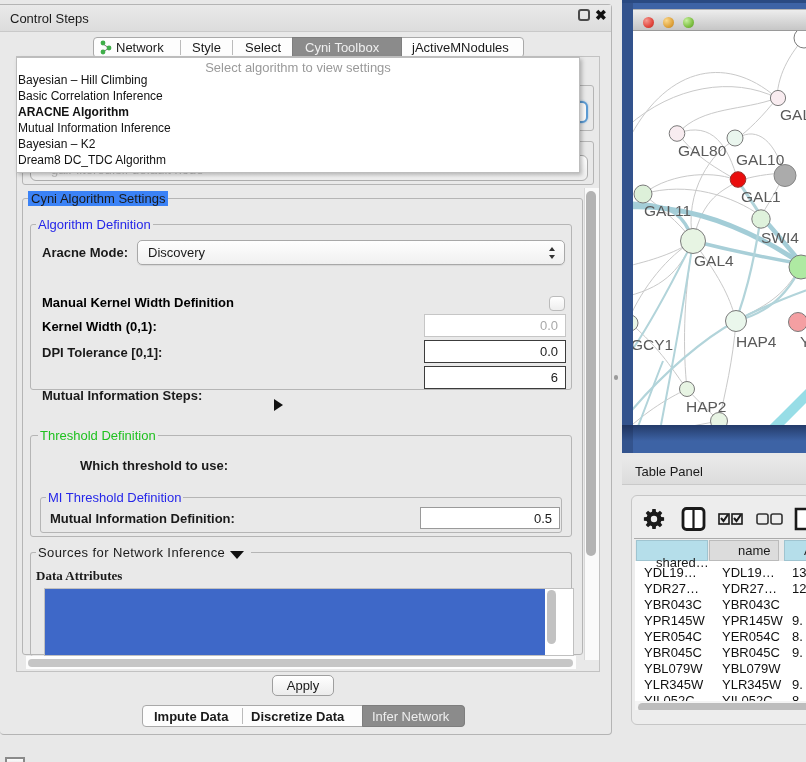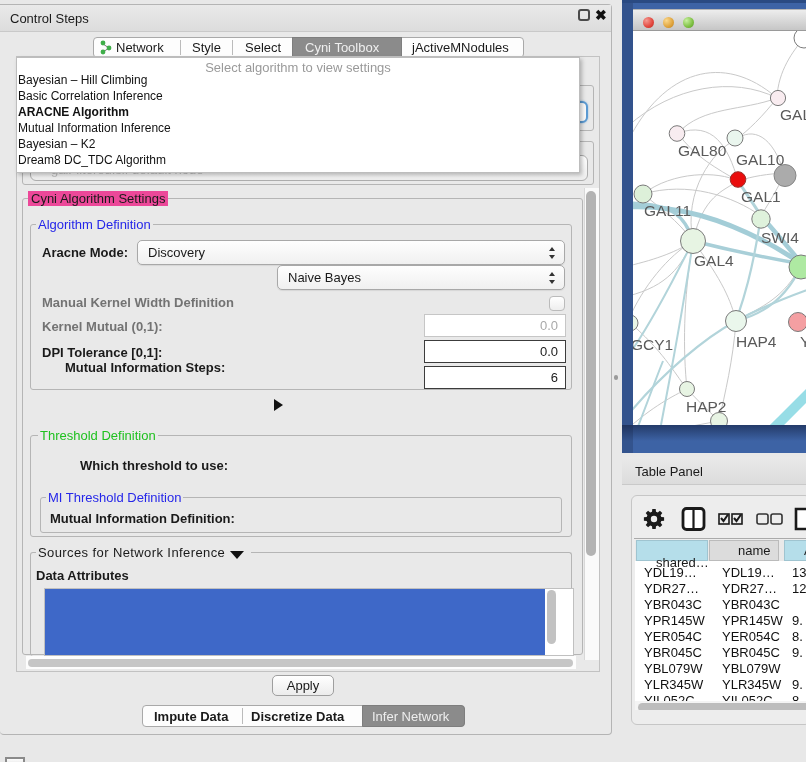--- a/index.html
+++ b/index.html
@@ -1,21 +1,21 @@
 <!DOCTYPE html>
 <html><head>
 <meta charset="utf-8">
 <style>
   * { margin:0; padding:0; box-sizing:border-box; }
   html,body { width:806px; height:762px; overflow:hidden; background:#e8e8e8;
     font-family:"Liberation Sans", sans-serif; }
   .abs { position:absolute; white-space:nowrap; }
   .b13 { font-size:13px; font-weight:bold; color:#1a1a1a; }
   .n13 { font-size:13px; color:#1a1a1a; }
-  .dis { color:#737373; }
+  .dis { color:#000000; }
   .combo { background:linear-gradient(#fefefe,#f0f0f0); border:1px solid #a8a8a8;
     border-radius:5px; box-shadow:0 1px 1px rgba(0,0,0,0.08); }
   .combo span { position:absolute; left:10px; top:4px; font-size:13px; color:#1a1a1a; }
   .combo i { position:absolute; right:8px; top:50%; margin-top:-6px; width:8px; height:12px; font-style:normal; }
   .combo i::before { content:""; position:absolute; left:1px; top:0; border-left:3.5px solid transparent; border-right:3.5px solid transparent; border-bottom:4.5px solid #333; }
   .combo i::after  { content:""; position:absolute; left:1px; bottom:0; border-left:3.5px solid transparent; border-right:3.5px solid transparent; border-top:4.5px solid #333; }
   .field { background:#fff; font-size:13px; color:#1a1a1a; text-align:right;
     padding:3px 7px 0 0; }
   .field.dis { color:#a9a9a9; border-color:#c6c6c6; }
 </style>
@@ -57,63 +57,60 @@
   <div class="abs" style="left:22px;top:141px;width:572px;height:44px;border:1px solid #b5b5b5;border-radius:3px;"></div>
   <div class="abs" style="left:30px;top:101px;width:558px;height:22px;border:2px solid #5b9ad2;border-radius:6px;background:#fafafa;box-shadow:0 0 2px #7fb2dd;"></div>
   <div class="abs" style="left:30px;top:155px;width:558px;height:26px;border:1px solid #adadad;border-radius:6px;background:linear-gradient(#fefefe,#ededed);">
         <span style="position:absolute;left:20px;top:6px;font-size:13px;color:#bdbdbd;">galFiltered.sif default node</span>
       </div>
 
   <div class="abs" style="left:584px;top:188px;width:15px;height:472px;background:#fafafa;border-left:1px solid #d8d8d8;"></div>
   <div class="abs" style="left:586px;top:191px;width:10px;height:365px;background:#b3b3b3;border-radius:6px;"></div>
 
   <div class="abs" style="left:22px;top:198px;width:561px;height:457px;border:1px solid #b5b5b5;border-radius:3px;"></div>
-  <div class="abs n13" style="left:28px;top:191px;background:#ec4899;padding:0 3px;">Cyni Algorithm Settings</div>
+  <div class="abs n13" style="left:28px;top:191px;background:#3b82f6;padding:0 3px;">Cyni Algorithm Settings</div>
 
   <div class="abs" style="left:30px;top:224px;width:542px;height:166px;border:1px solid #b5b5b5;border-radius:3px;"></div>
   <div class="abs n13" style="left:36px;top:217px;background:#e9e9e9;padding:0 2px;color:#2526e9;">Algorithm Definition</div>
 
   <div class="abs b13" style="left:42px;top:245px;">Aracne Mode:</div>
   <div class="combo abs" style="left:137px;top:240px;width:428px;height:25px;">
     <span>Discovery</span>
         <i></i>
   </div>
 
-  <div class="combo abs" style="left:277px;top:265px;width:288px;height:25px;">
-    <span>Naive Bayes</span>
-        <i></i>
-  </div>
 
   <div class="abs b13 dis" style="left:42px;top:295px;">Manual Kernel Width Definition</div>
   <div class="abs" style="left:549px;top:296px;width:16px;height:15px;border:1px solid #bbb;border-radius:4px;background:linear-gradient(#fff,#eee);"></div>
 
-  <div class="abs b13 dis" style="left:42px;top:319px;">Kernel Mutual (0,1):</div>
+  <div class="abs b13 dis" style="left:42px;top:319px;">Kernel Width (0,1):</div>
   <div class="field abs dis" style="left:424px;top:314px;width:142px;height:23px;border:1px solid #c6c6c6;">0.0</div>
 
   <div class="abs b13" style="left:42px;top:345px;">DPI Tolerance [0,1]:</div>
   <div class="field abs" style="left:424px;top:340px;width:142px;height:23px;border:1.5px solid #3c3c3c;">0.0</div>
 
-  <div class="abs b13" style="left:42px;top:360px;margin-left:23px;">Mutual Information Steps:</div>
+  <div class="abs b13" style="left:42px;top:388px;">Mutual Information Steps:</div>
   <div class="field abs" style="left:424px;top:366px;width:142px;height:23px;border:1.5px solid #3c3c3c;">6</div>
 
   <div class="abs" style="left:274px;top:399px;width:0;height:0;border-left:9px solid #111;border-top:6.5px solid transparent;border-bottom:6.5px solid transparent;"></div>
 
   <div class="abs" style="left:30px;top:435px;width:542px;height:102px;border:1px solid #b5b5b5;border-radius:3px;"></div>
   <div class="abs n13" style="left:38px;top:428px;background:#e9e9e9;padding:0 2px;color:#1fc11f;">Threshold Definition</div>
 
   <div class="abs b13" style="left:80px;top:458px;">Which threshold to use:</div>
 
   <div class="abs" style="left:40px;top:497px;width:522px;height:36px;border:1px solid #b5b5b5;border-radius:3px;"></div>
   <div class="abs n13" style="left:46px;top:490px;background:#e9e9e9;padding:0 2px;color:#2526e9;">MI Threshold Definition</div>
   <div class="abs b13" style="left:50px;top:511px;">Mutual Information Definition:</div>
+  <div class="field abs" style="left:420px;top:507px;width:140px;height:22px;border:1px solid #9a9a9a;">0.5</div>
 
   <div class="abs" style="left:30px;top:552px;width:542px;height:104px;border:1px solid #b5b5b5;border-radius:3px;border-bottom:none;"></div>
   <div class="abs n13" style="left:36px;top:545px;background:#e9e9e9;padding:0 2px 0 2px;letter-spacing:0.4px;padding-right:26px;">Sources for Network Inference</div>
   <div class="abs" style="left:230px;top:551px;width:0;height:0;border-top:8px solid #111;border-left:7px solid transparent;border-right:7px solid transparent;"></div>
-  <div class="abs b13" style="left:36px;top:568px;">Data Attributes</div>
+  <div class="abs b13" style="left:36px;top:568px;font-family:Liberation Serif, serif;">Data Attributes</div>
 
   <div class="abs" style="left:44px;top:588px;width:530px;height:68px;background:#fff;border:1px solid #c0c0c0;"></div>
   <div class="abs" style="left:45px;top:589px;width:500px;height:66px;background:#3e68c8;"></div>
   <div class="abs" style="left:547px;top:590px;width:9px;height:54px;background:#c2c2c2;border-radius:5px;"></div>
 
   <div class="abs" style="left:26px;top:656px;width:550px;height:13px;background:#fdfdfd;"></div>
   <div class="abs" style="left:28px;top:659px;width:545px;height:8px;background:#c6c6c6;border-radius:4px;"></div>
 
   <div class="abs" style="left:272px;top:675px;width:62px;height:21px;background:linear-gradient(#ffffff,#ececec);border:1px solid #9f9f9f;border-radius:5px;text-align:center;">
     <span class="n13" style="line-height:19px;margin-top:24px;">Apply</span>

